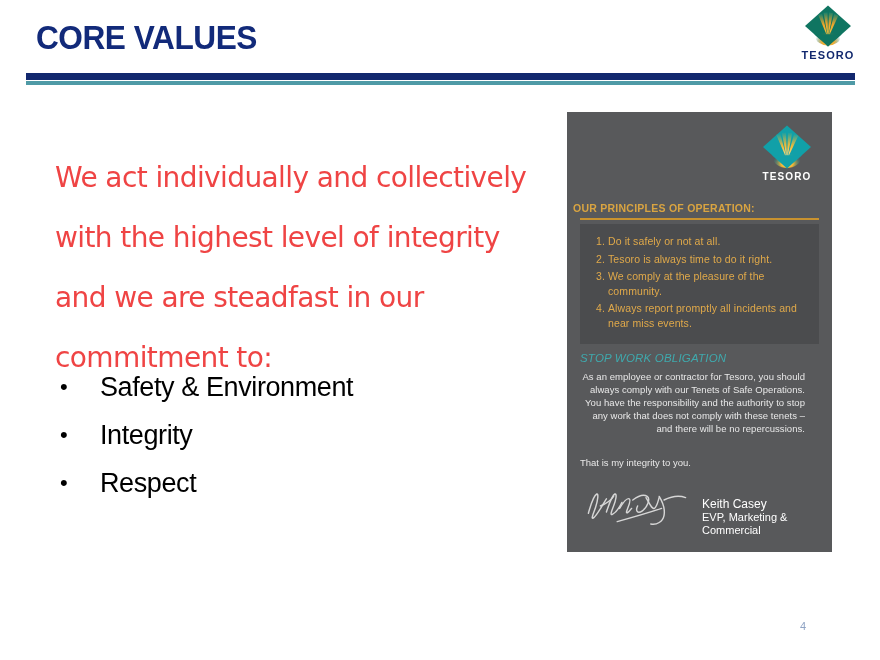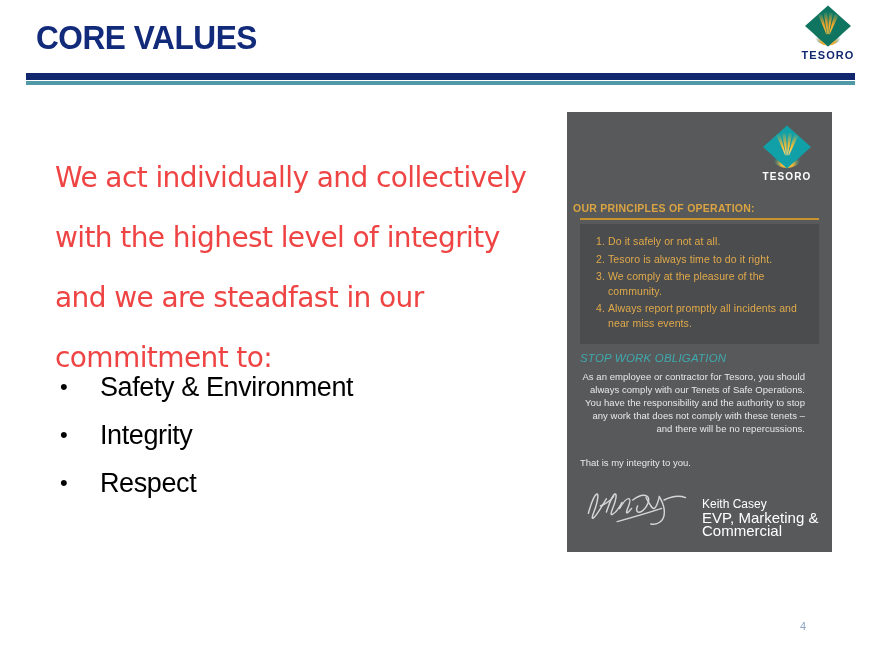--- a/index.html
+++ b/index.html
@@ -233,21 +233,21 @@
     top: 8px;
     font-size: 12px;
     line-height: 13px;
     color: #ffffff;
     font-family: "Liberation Sans Narrow", "Liberation Sans", sans-serif;
   }
   #signer-title {
     position: absolute;
     left: 122px;
     top: 21px;
-    font-size: 15px;
+    font-size: 11px;
     line-height: 13px;
     color: #ffffff;
     font-family: "Liberation Sans Narrow", "Liberation Sans", sans-serif;
   }
 
   
   #page-number {
     position: absolute;
     left: 800px;
     top: 620px;

